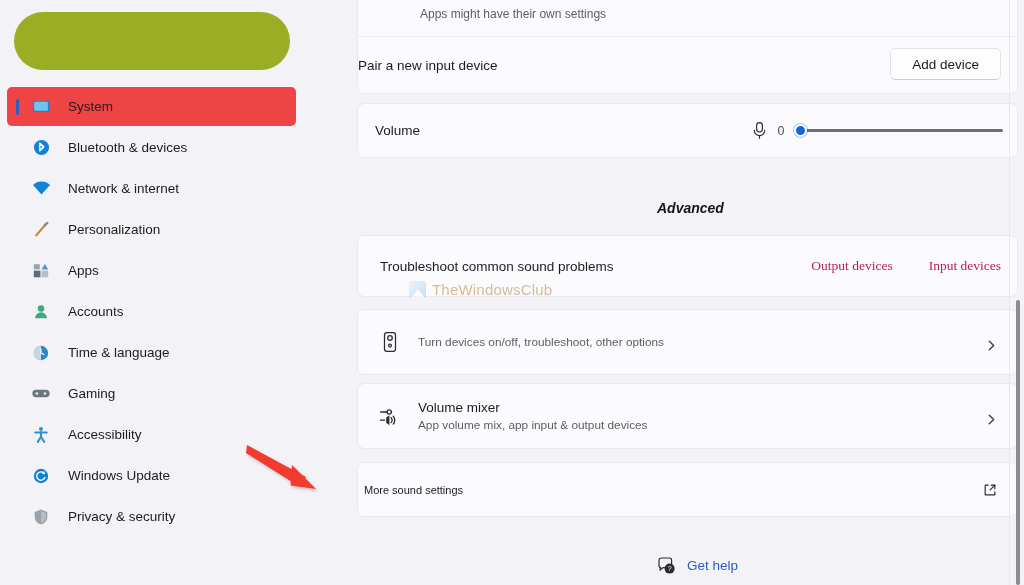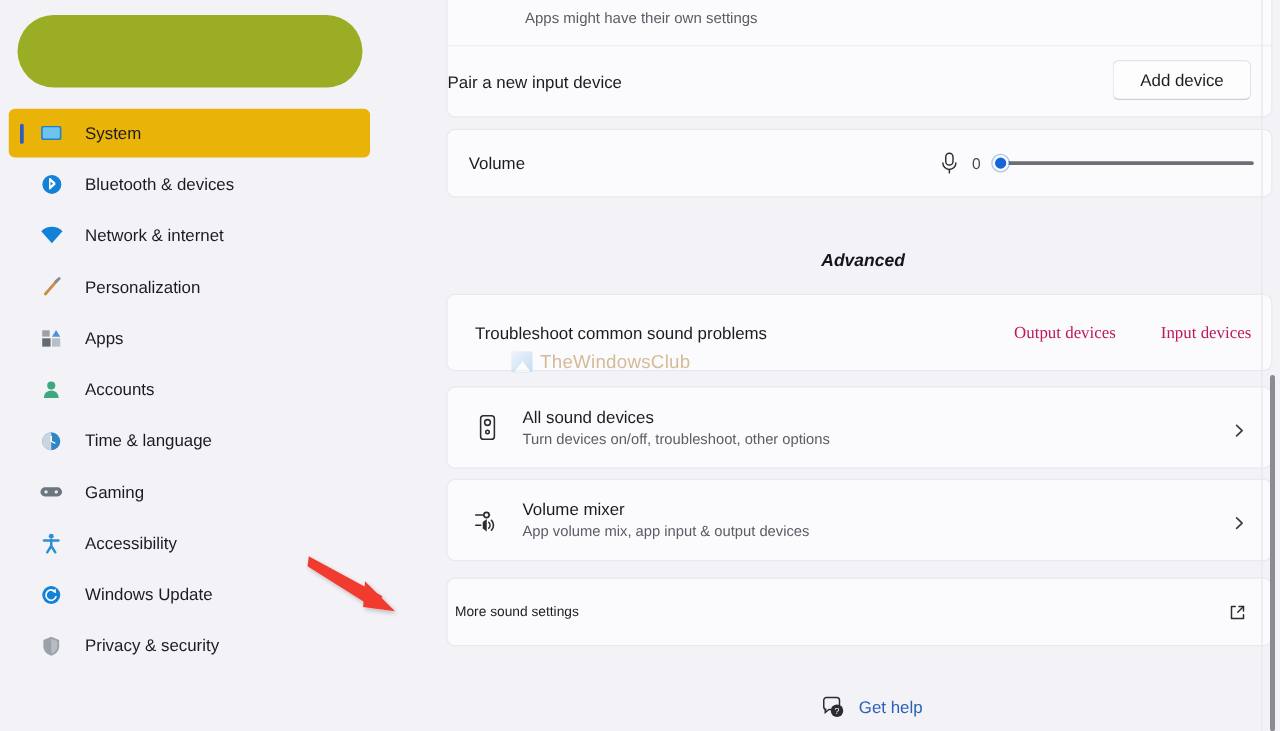--- a/index.html
+++ b/index.html
@@ -123,21 +123,21 @@
   .nav-item {
     position: relative;
     display: flex;
     align-items: center;
     height: 39px;
     margin: 0 24px 2px 7px;
     padding-left: 23px;
     border-radius: 5px;
     cursor: default;
   }
-  .nav-item.active { background: #eab308; }
+  .nav-item.active { background: #ef4444; }
   .nav-item.active:before {
     content: "";
     position: absolute;
     left: 9px;
     top: 50%;
     transform: translateY(-50%);
     width: 3px;
     height: 16px;
     border-radius: 2px;
     background: #2f5cc0;
@@ -623,21 +623,20 @@
 
     <div class="card card-listrow all-devices">
       <span class="listrow-icon">
         <svg viewBox="0 0 24 24" fill="none" stroke="currentColor" stroke-width="1.25">
           <rect x="6.5" y="2.6" width="11" height="18.8" rx="2.3"></rect>
           <circle cx="12" cy="8" r="2.3"></circle>
           <circle cx="12" cy="15.6" r="1.4"></circle>
         </svg>
       </span>
       <div class="listrow-text">
-        <span class="listrow-title">All sound devices</span>
         <span class="listrow-sub">Turn devices on/off, troubleshoot, other options</span>
       </div>
       <span class="chevron">
         <svg viewBox="0 0 12 12" fill="none" stroke="currentColor" stroke-width="1.45">
           <polyline points="3.6,1.4 8.4,6 3.6,10.6" stroke-linecap="round" stroke-linejoin="round"></polyline>
         </svg>
       </span>
     </div>
 
     <div class="card card-listrow volume-mixer">

